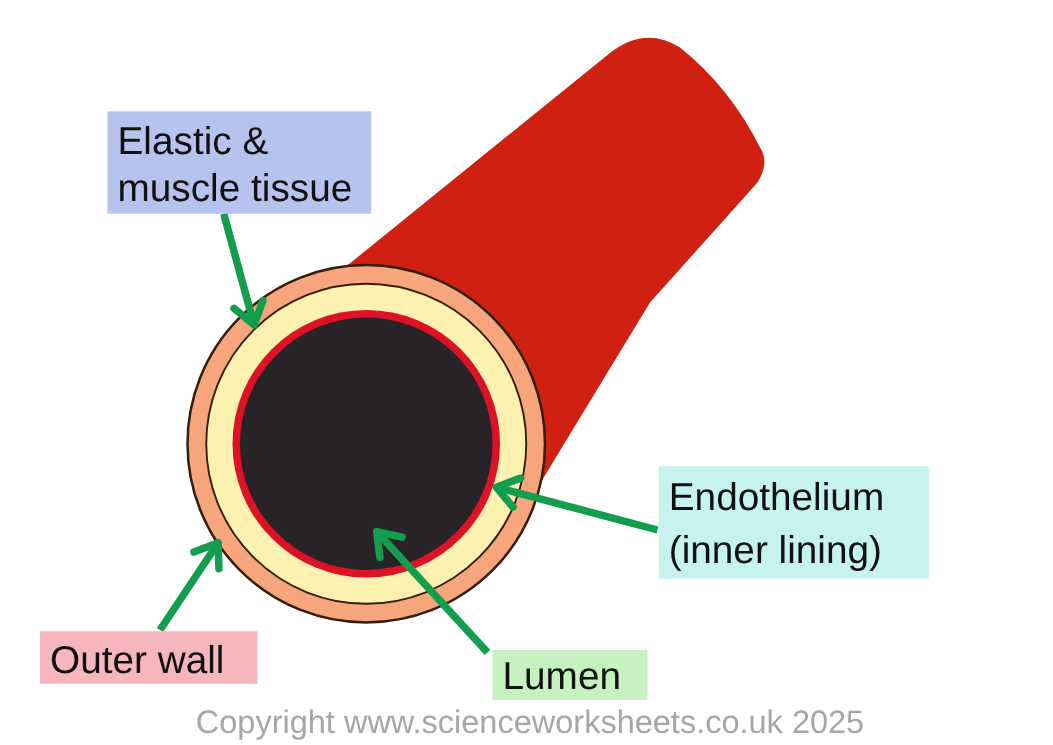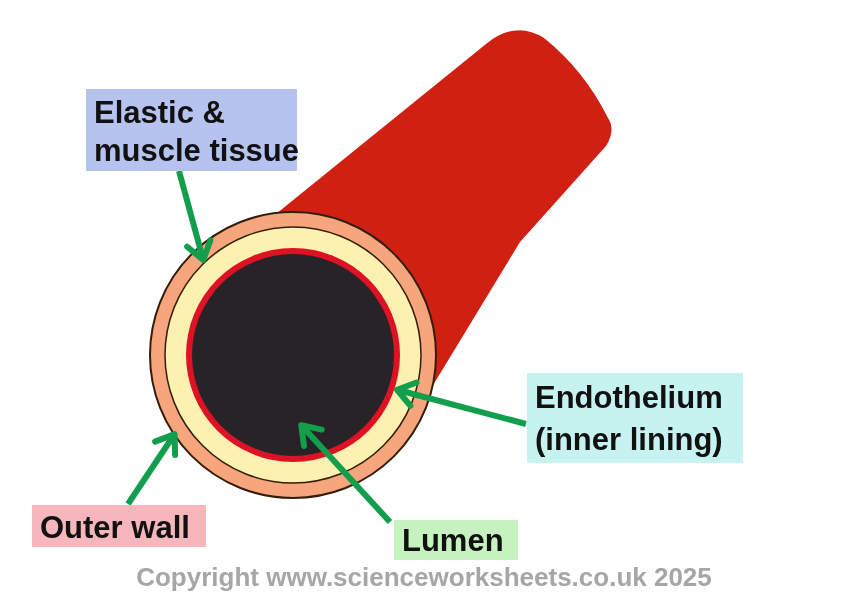--- a/index.html
+++ b/index.html
@@ -7,21 +7,20 @@
     padding: 0;
     background: #ffffff;
   }
   .stage {
     position: relative;
     width: 842px;
     height: 596px;
     background: #ffffff;
     overflow: hidden;
     font-family: "Liberation Sans", sans-serif;
-    font-weight: bold;
   }
   svg { display: block; }
   .label-text {
     font-family: "Liberation Sans", sans-serif;
     font-size: 31px;
     fill: #111111;
   }
   .copyright-text {
     font-family: "Liberation Sans", sans-serif;
     font-size: 26px;

